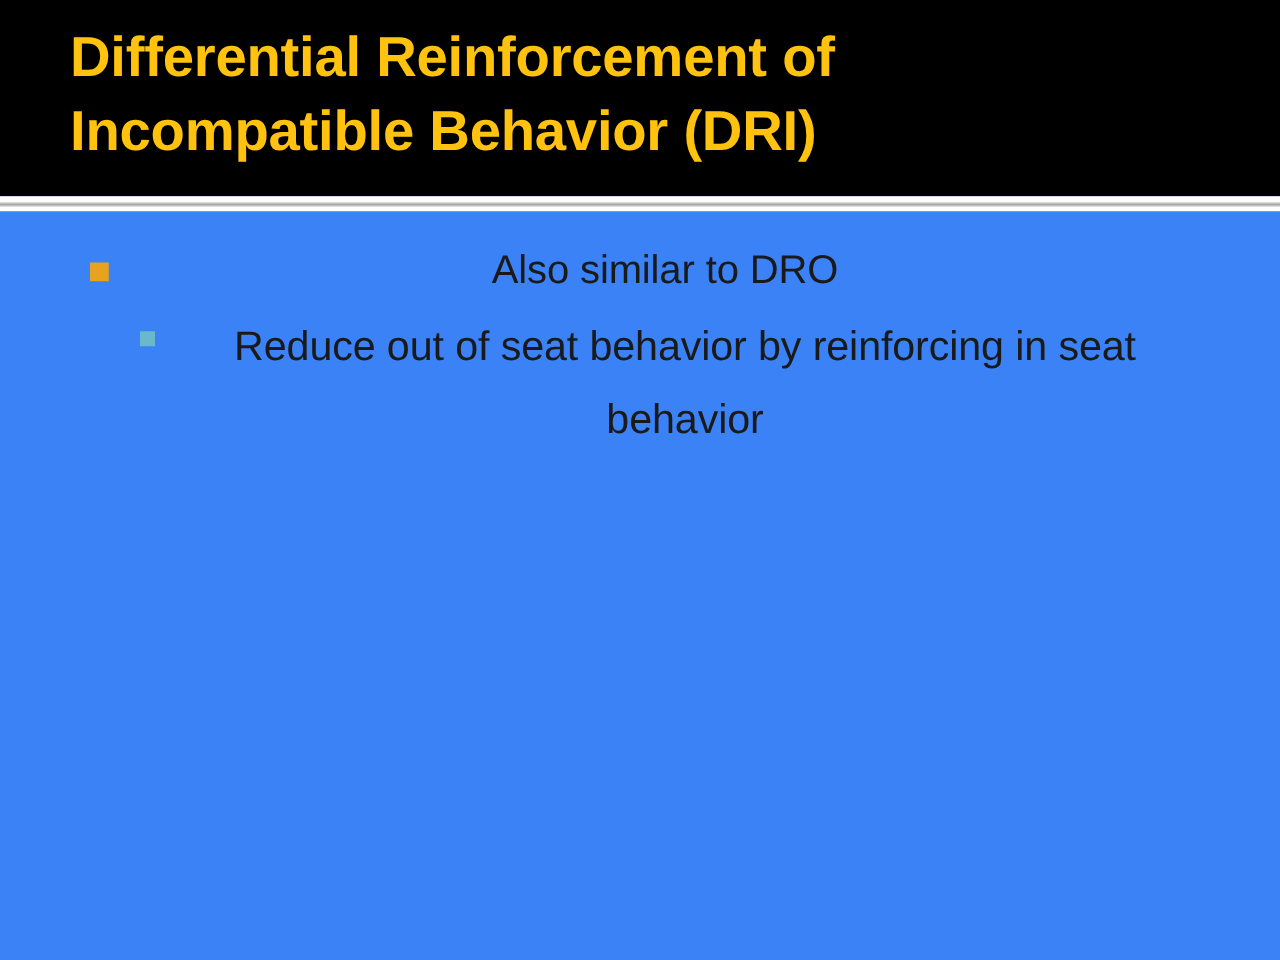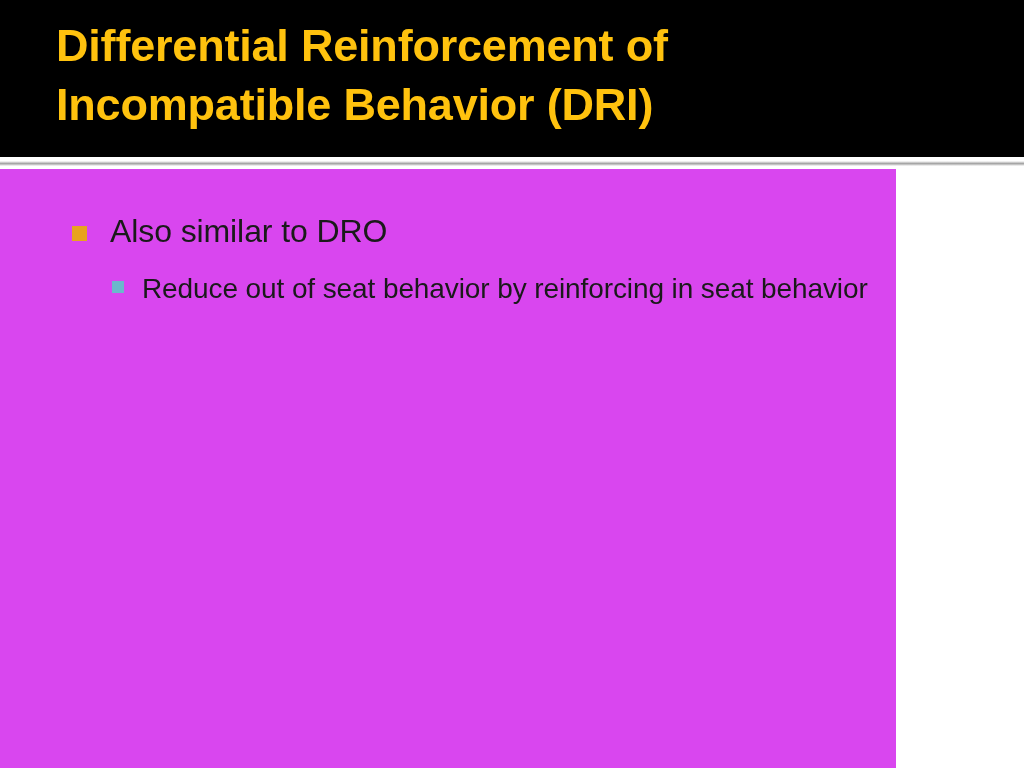--- a/index.html
+++ b/index.html
@@ -12,23 +12,23 @@
   }
 
   body {
     background: #ffffff;
     font-family: "Liberation Sans", sans-serif;
     -webkit-font-smoothing: antialiased;
   }
 
   .slide {
     position: relative;
-    width: 896px;
+    width: 1024px;
     height: 768px;
-    background: #d946ef;
+    background: #3b82f6;
   }
 
   
   .title-banner {
     position: absolute;
     left: 0;
     top: 0;
     width: 1024px;
     height: 157px;
     background: #000000;
@@ -70,22 +70,23 @@
         #d9d9d9 22%,
         #a6a6a6 50%,
         #d0d0d0 78%,
         #ffffff 100%);
   }
 
   
   .content {
     position: absolute;
     left: 0;
-    top: 204px;
+    top: 188px;
     width: 1024px;
+    text-align: center;
   }
 
   .bullet-row {
     position: relative;
     display: block;
   }
 
   
   .level-1 {
     padding-left: 110px;
@@ -127,21 +128,21 @@
     top: 17px;
     width: 12px;
     height: 12px;
     background: #6BB8CC;
   }
 
   .level-2 .bullet-text {
     display: block;
     color: #1A1A1A;
     font-family: "Liberation Sans", sans-serif;
-    font-size: 28px;
+    font-size: 33px;
     font-weight: normal;
     line-height: 1.76;
     letter-spacing: -0.1px;
   }
 </style>
 </head>
 <body>
 
 <div class="slide">
 

